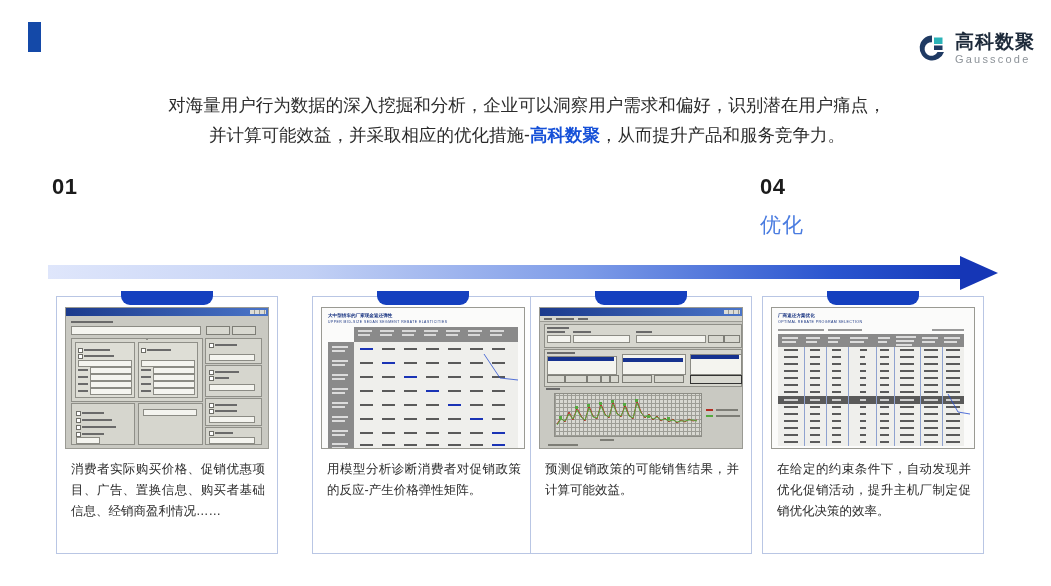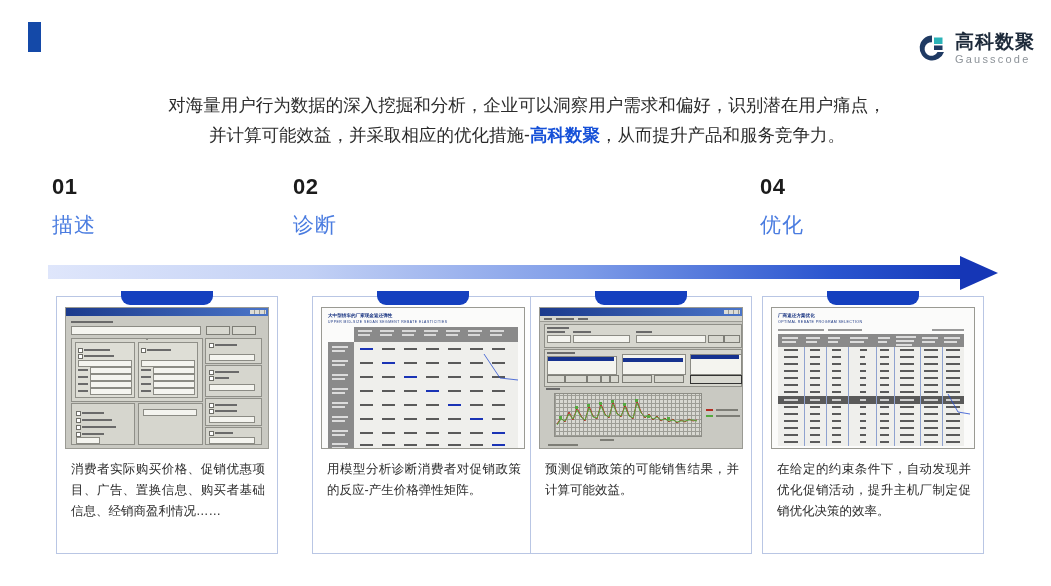--- a/index.html
+++ b/index.html
@@ -120,25 +120,20 @@
   </div>
 
   <div class="para">
     <span>对海量用户行为数据的深入挖掘和分析，企业可以洞察用户需求和偏好，识别潜在用户痛点，</span><br>
     <span>并计算可能效益，并采取相应的优化措施-</span><span class="hl">高科数聚</span><span>，从而提升产品和服务竞争力。</span>
   </div>
 
   <div class="steps">
     <div class="step" style="left:0px">
       <div class="step-num">01</div>
-      <div class="step-label">描述</div>
-    </div>
-    <div class="step" style="left:241px">
-      <div class="step-num">02</div>
-      <div class="step-label">诊断</div>
     </div>
     <div class="step" style="left:708px">
       <div class="step-num">04</div>
       <div class="step-label">优化</div>
     </div>
   </div>
 
   <div class="arrow-wrap">
     <div class="arrow-body"></div>
     <div class="arrow-head"></div>

